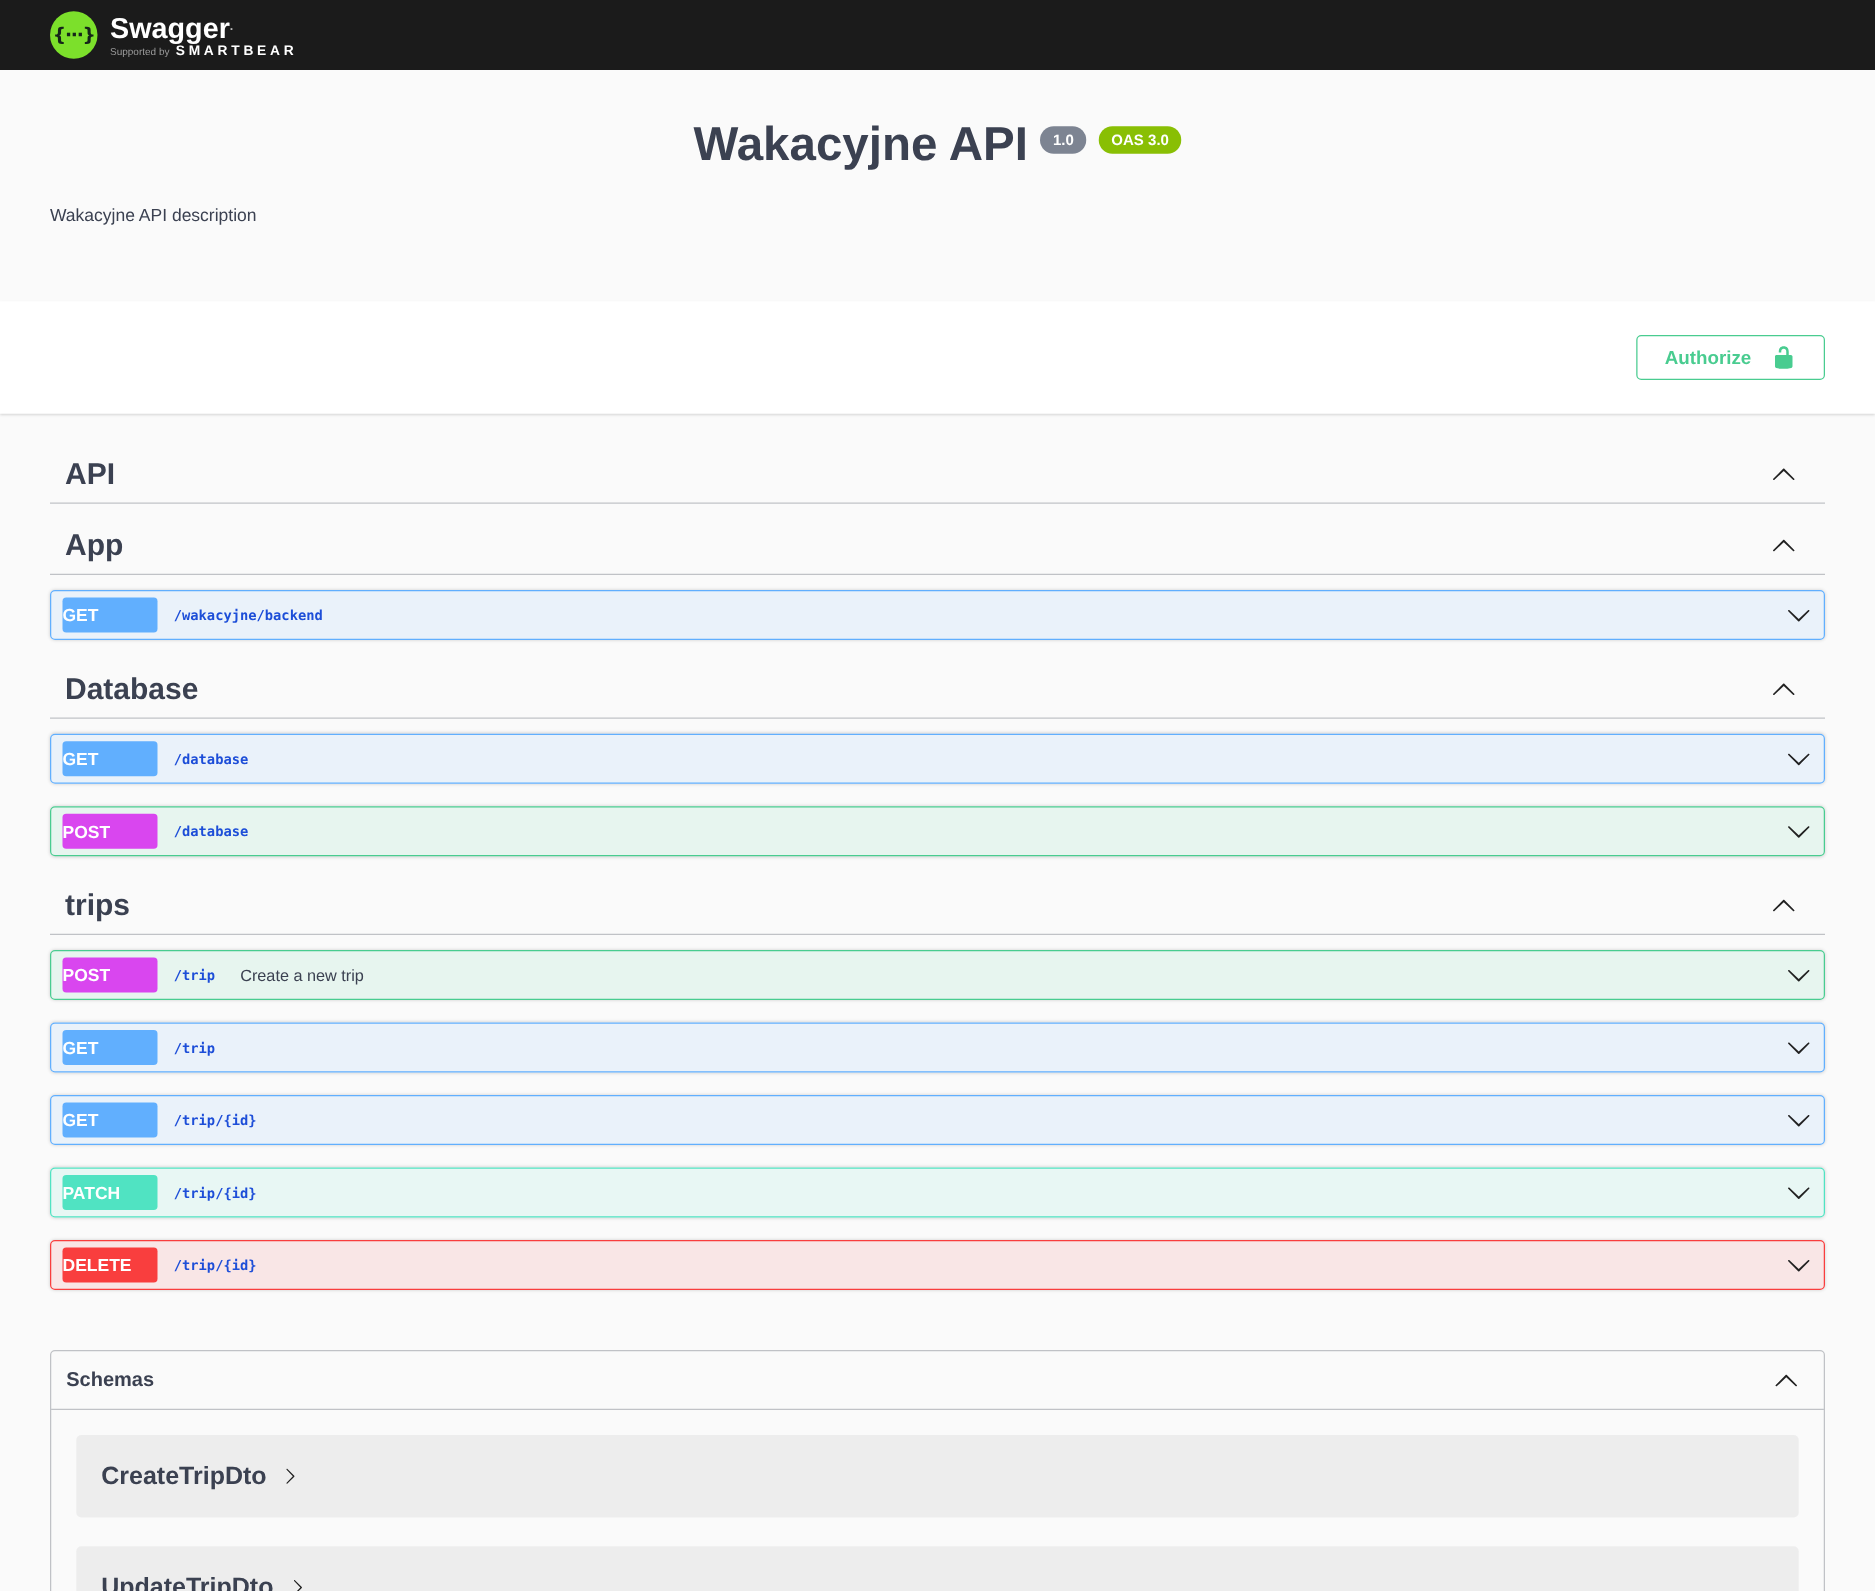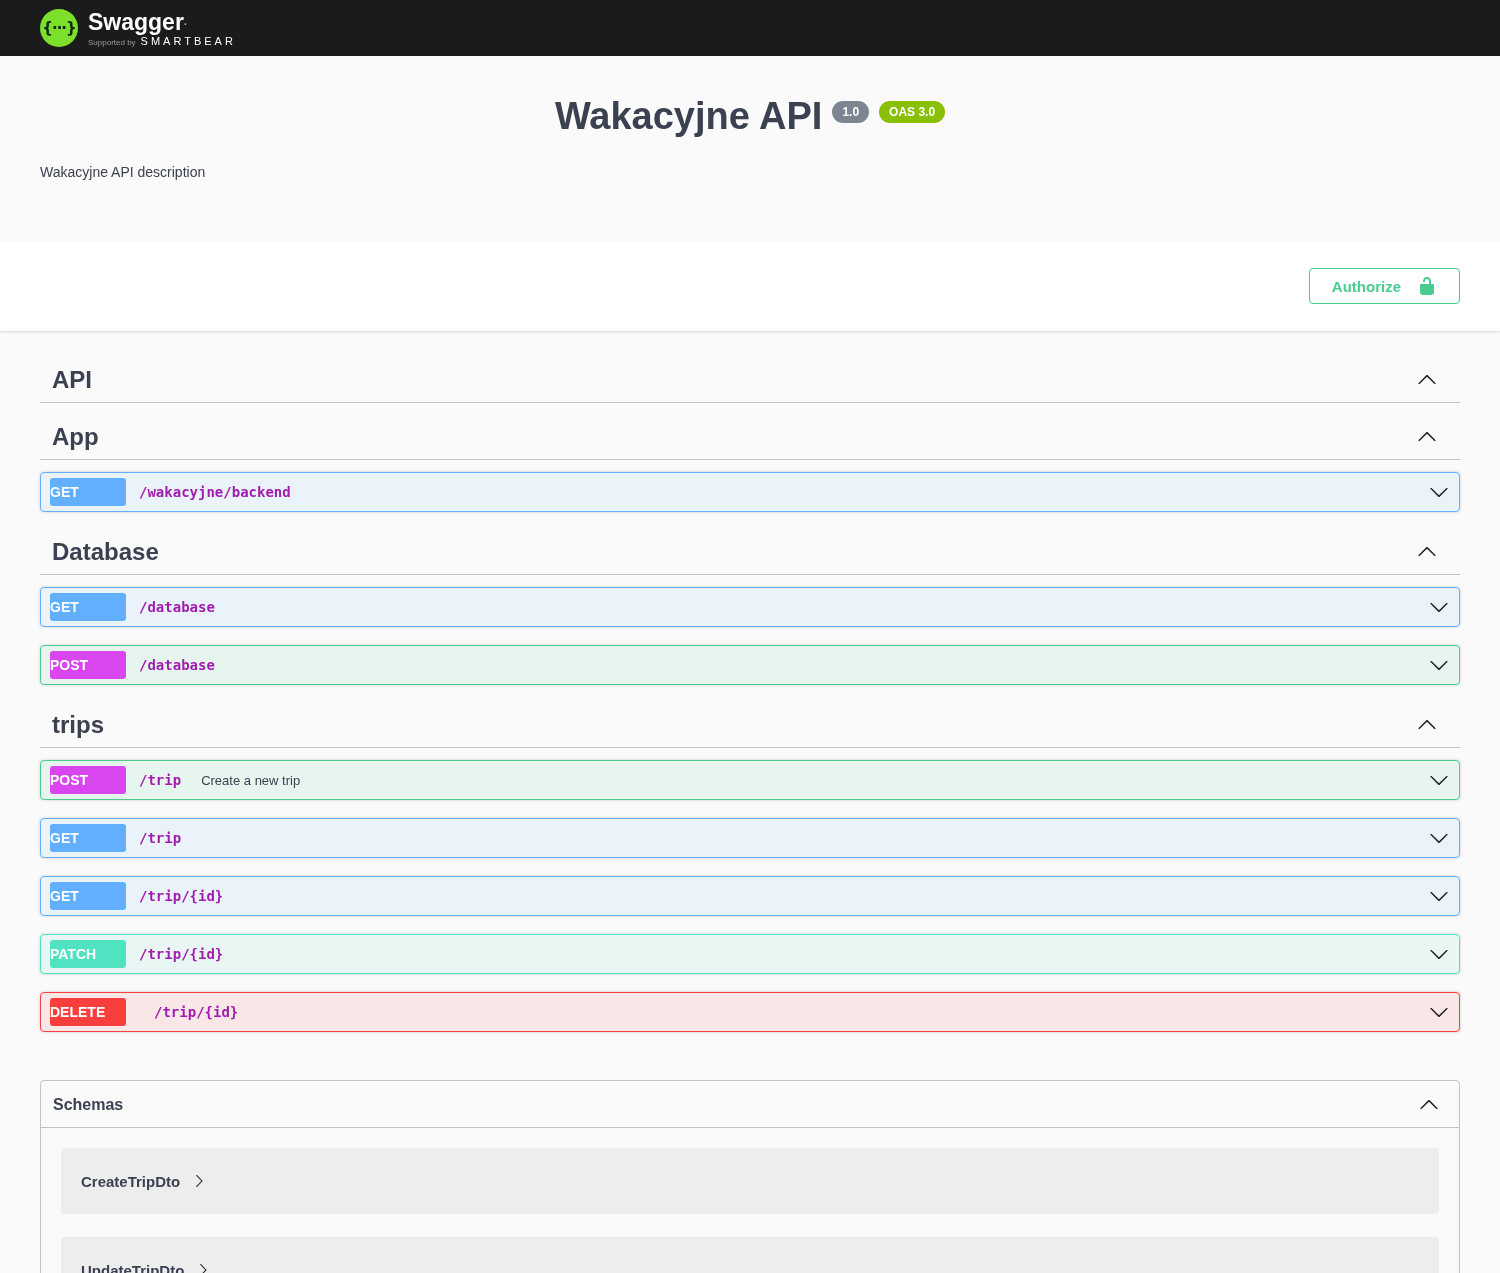--- a/index.html
+++ b/index.html
@@ -24,21 +24,21 @@
     display: flex; align-items: center; justify-content: center;
     font-family: "DejaVu Sans", sans-serif;
     font-weight: bold; font-size: 15px; color: #15251a;
     letter-spacing: -1px;
   }
   .logo-text { margin-left: 10px; display: flex; flex-direction: column; }
   .logo-brand { color: #ffffff; font-size: 23px; font-weight: 600; line-height: 24px; }
   .logo-brand .brand-mark { font-size: 10px; vertical-align: top; color: #bbb; }
   .logo-sub { display: flex; align-items: baseline; margin-top: 1px; }
   .logo-supported { font-size: 8px; color: #9b9b9b; margin-right: 5px; }
-  .logo-smartbear { font-size: 11px; color: #ffffff; font-weight: normal; letter-spacing: 3px; }
+  .logo-smartbear { font-size: 11px; color: #ffffff; font-weight: bold; letter-spacing: 3px; }
   
   .info { padding: 38px 40px 0 40px; }
   .info-title-row { display: flex; align-items: flex-start; justify-content: center; }
   .page-title { font-size: 38px; font-weight: bold; color: #3b4151; line-height: 44px; }
   .badge {
     display: inline-block; color: #fff; font-weight: bold;
     border-radius: 57px; padding: 4px 10px; font-size: 12px; line-height: 14px;
     margin-left: 10px; margin-top: 7px;
   }
   .badge-version { background: #7d8492; }
@@ -82,36 +82,36 @@
     border: 1px solid;
     border-radius: 4px;
     box-shadow: 0 0 3px rgba(0,0,0,.19);
     margin-bottom: 18px;
     display: flex; align-items: center;
     cursor: pointer;
   }
   .opblock-get    { background: rgba(97,175,254,.1);  border-color: #61affe; }
   .opblock-post   { background: rgba(73,204,144,.1);  border-color: #49cc90; }
   .opblock-patch  { background: rgba(80,227,194,.1);  border-color: #50e3c2; }
-  .opblock-delete { background: rgba(249,62,62,.1);   border-color: #f93e3e; gap: 15px; }
+  .opblock-delete { background: rgba(249,62,62,.1);   border-color: #f93e3e; }
   .opblock-method {
     width: 76px; margin-left: 9px;
     padding: 6px 0; 
     border-radius: 3px;
     color: #fff; font-size: 14px; font-weight: bold;
     font-family: "Liberation Sans", sans-serif;
   }
   .opblock-get    .opblock-method { background: #61affe; }
   .opblock-post   .opblock-method { background: #d946ef; }
   .opblock-patch  .opblock-method { background: #50e3c2; }
   .opblock-delete .opblock-method { background: #f93e3e; }
   .opblock-path {
     margin-left: 13px;
     font-family: "DejaVu Sans Mono", monospace;
-    font-size: 14px; font-weight: 600; color: #a21caf;
+    font-size: 11px; font-weight: 600; color: #1d4ed8;
   }
   .opblock-summary-text { margin-left: 20px; font-size: 13px; color: #3b4151; }
   .opblock .arrow { margin-left: auto; margin-right: 10px; }
   
   .models {
     margin: 48px 40px 0 40px;
     border: 1px solid rgba(59,65,81,.3);
     border-radius: 4px;
   }
   .models-header {
@@ -124,21 +124,21 @@
   .models-body { padding: 20px 20px 0 20px; }
   .model-container {
     background: rgba(0,0,0,.05);
     border-radius: 4px;
     height: 66px;
     display: flex; align-items: center;
     padding-left: 20px;
     margin-bottom: 23px;
     cursor: pointer;
   }
-  .model-title { font-size: 15px; font-weight: bold; color: #3b4151; }
+  .model-title { font-size: 20px; font-weight: bold; color: #3b4151; }
   .model-toggle { margin-left: 12px; display: inline-flex; }
   .model-toggle svg { fill: #222; transform: rotate(-90deg); }
 </style>
 </head>
 <body>
 
 <div class="topbar">
   <div class="logo">
     <div class="logo-circle">
       <span>{···}</span>

